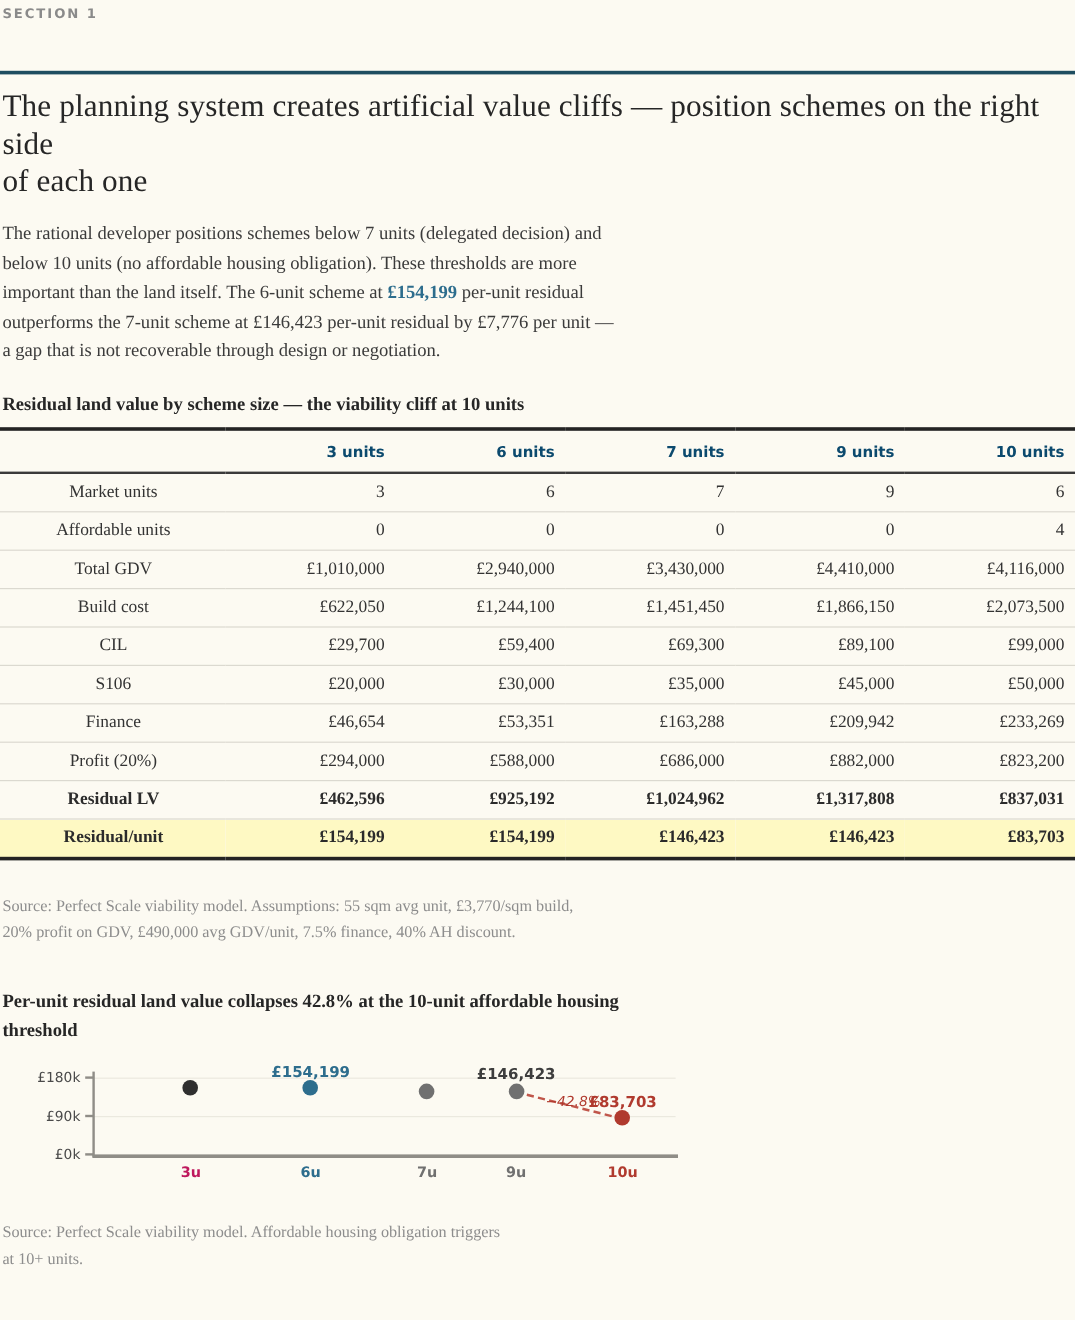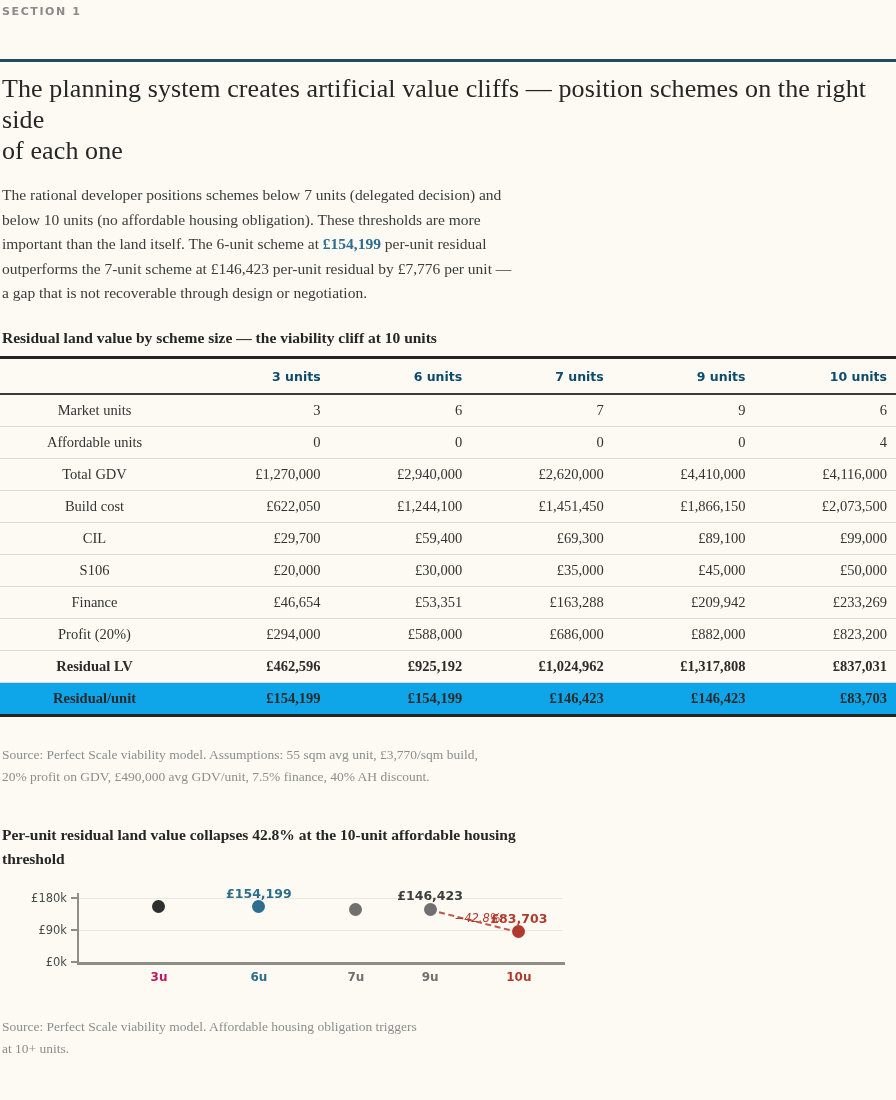--- a/index.html
+++ b/index.html
@@ -45,21 +45,21 @@
     border-bottom: 2px solid #3a3a3a;
   }
   thead th.lbl { text-align: left; width: 188px; padding-left: 10px; }
   td {
     font-size: 14.5px; color: #333; padding: 7px 9px; text-align: right;
     overflow: hidden; white-space: nowrap;
   }
   td.lbl { text-align: center; padding-left: 10px; }
   tbody tr + tr td { border-top: 1px solid #dbd9d0; }
   tr.strong td { font-weight: 700; color: #2b2b2b; }
-  tr.highlight td { background: #0ea5e9; }
+  tr.highlight td { background: #fef9c3; }
 
   p.source {
     margin: 27px 0 0 0; padding-left: 2px;
     font-size: 13.5px; line-height: 22.5px; color: #8d8d8d;
     white-space: pre-line;
   }
   .chart-title {
     margin: 34px 0 6px 0; padding-left: 2px;
     font-size: 15.5px; line-height: 24px; font-weight: 700; color: #262626;
     white-space: pre-line; max-width: 600px;
@@ -134,23 +134,23 @@
         <tr>
           <td class="lbl">Affordable units</td>
           <td>0</td>
           <td>0</td>
           <td>0</td>
           <td>0</td>
           <td>4</td>
         </tr>
         <tr>
           <td class="lbl">Total GDV</td>
-          <td>£1,270,000</td>
+          <td>£1,010,000</td>
           <td>£2,940,000</td>
-          <td>£2,620,000</td>
+          <td>£3,430,000</td>
           <td>£4,410,000</td>
           <td>£4,116,000</td>
         </tr>
         <tr>
           <td class="lbl">Build cost</td>
           <td>£622,050</td>
           <td>£1,244,100</td>
           <td>£1,451,450</td>
           <td>£1,866,150</td>
           <td>£2,073,500</td>

